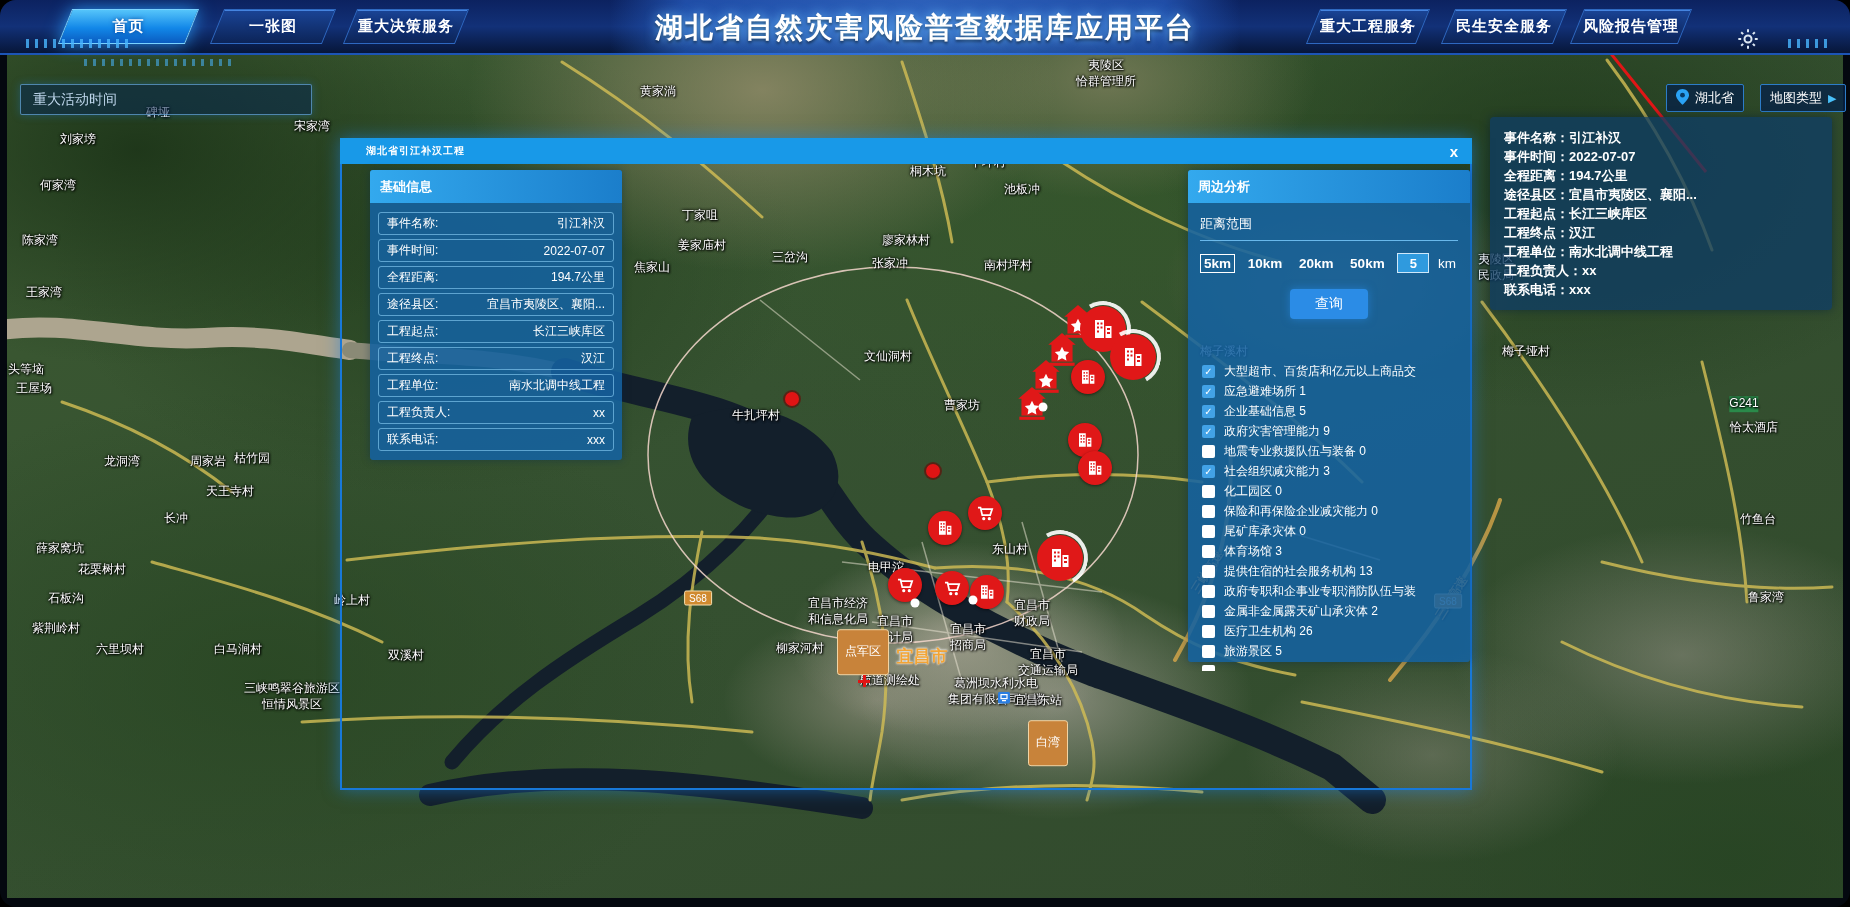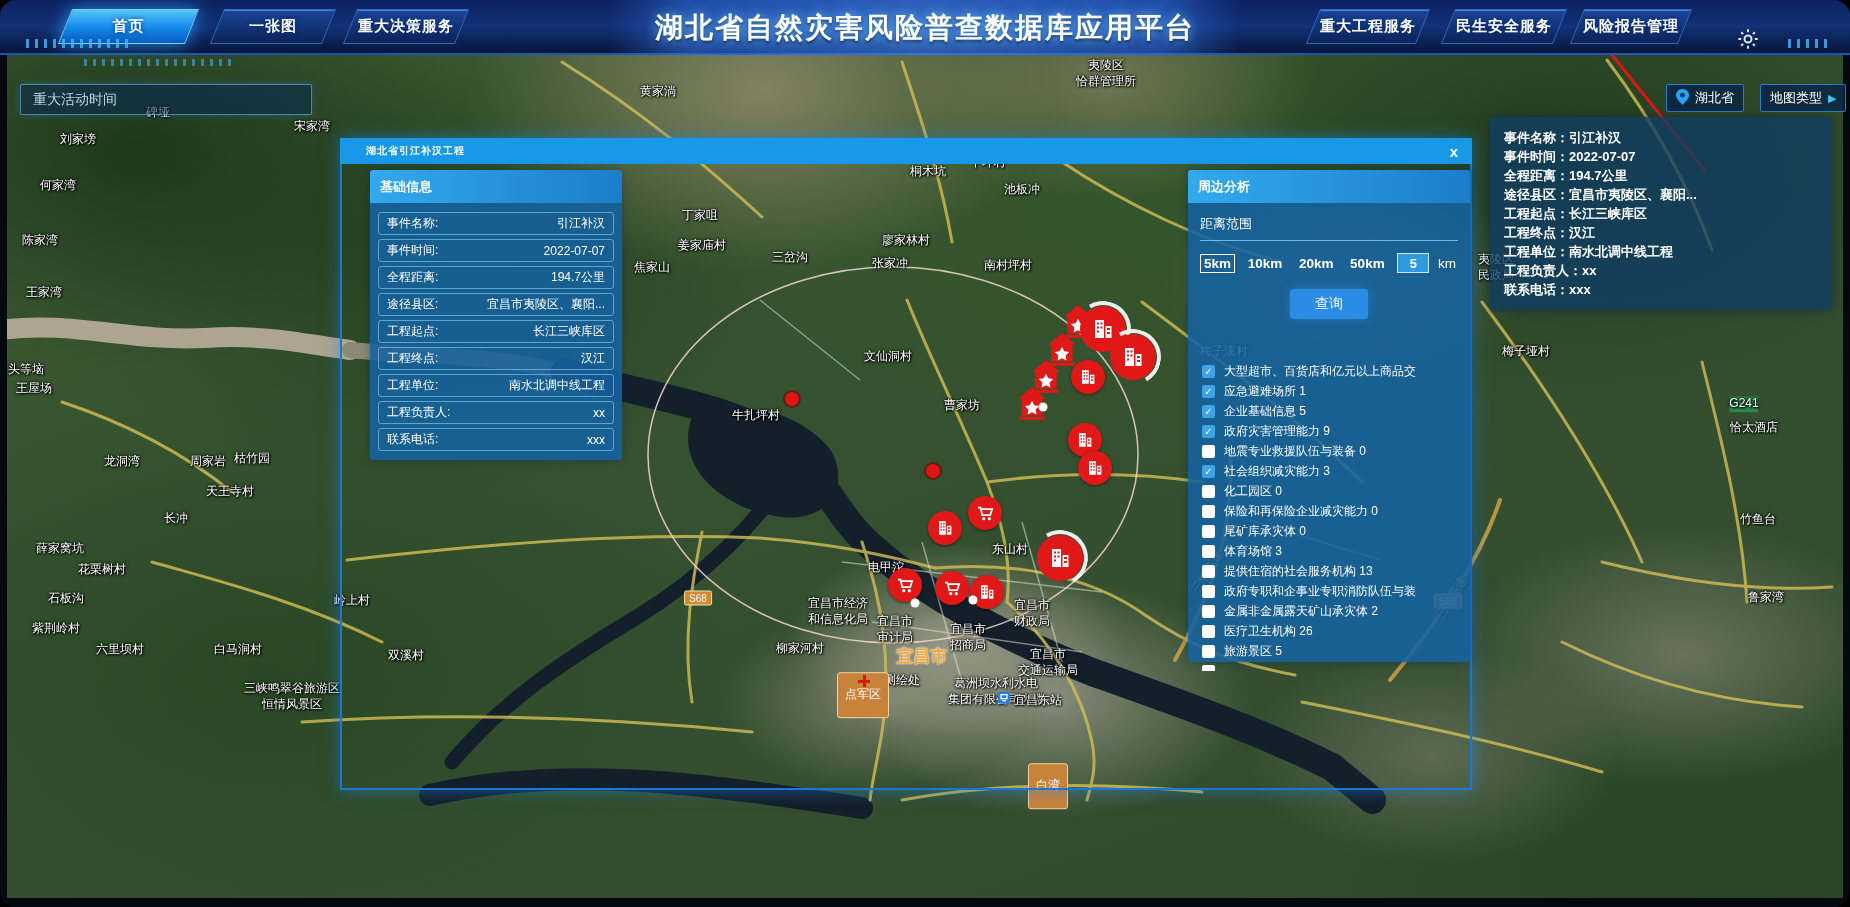--- a/index.html
+++ b/index.html
@@ -54,21 +54,21 @@
 
   
   .overlay { position:absolute; inset:0; z-index:2; pointer-events:none; }
   .maplabel { position:absolute; transform:translate(-50%,-50%); color:#fff; font-size:12px;
       line-height:1.3; text-align:center; white-space:pre;
       text-shadow:0 0 3px #000,0 0 3px #000,1px 1px 2px #000; }
   .maplabel.city { color:#f2a435; font-size:17px; font-weight:bold;
       text-shadow:0 0 2px #fff,0 0 3px #fff,1px 1px 2px #653; }
   .maplabel.road { color:#eda63e; font-weight:bold; text-shadow:0 1px 2px #000,0 0 3px #000; }
   .maplabel.badge { background:#c8833a; border:1px solid #f2d4a4; color:#fff;
-      padding:14px 7px; border-radius:3px; white-space:nowrap; text-shadow:none;margin-top:43px; }
+      padding:14px 7px; border-radius:3px; white-space:nowrap; text-shadow:none; }
   .maplabel.shield { background:#d08a30; border:1px solid #f8e0b0; color:#fff; font-size:10px;
       padding:0 4px; border-radius:2px; text-shadow:none; }
   .maplabel.shield-green { background:#2a8a4a; }
   .maplabel.station { display:flex; align-items:center; gap:4px; white-space:nowrap; }
   .marker { position:absolute; transform:translate(-50%,-50%); display:flex;
       align-items:center; justify-content:center; border-radius:50%; }
   .mk-cart,.mk-building { width:34px; height:34px; background:#e01818;
       box-shadow:0 1px 3px rgba(0,0,0,.5); }
   .mk-big { width:46px; height:46px; background:#e01818; }
   .mk-big::before { content:""; position:absolute; inset:-5px; border:4px solid transparent;

